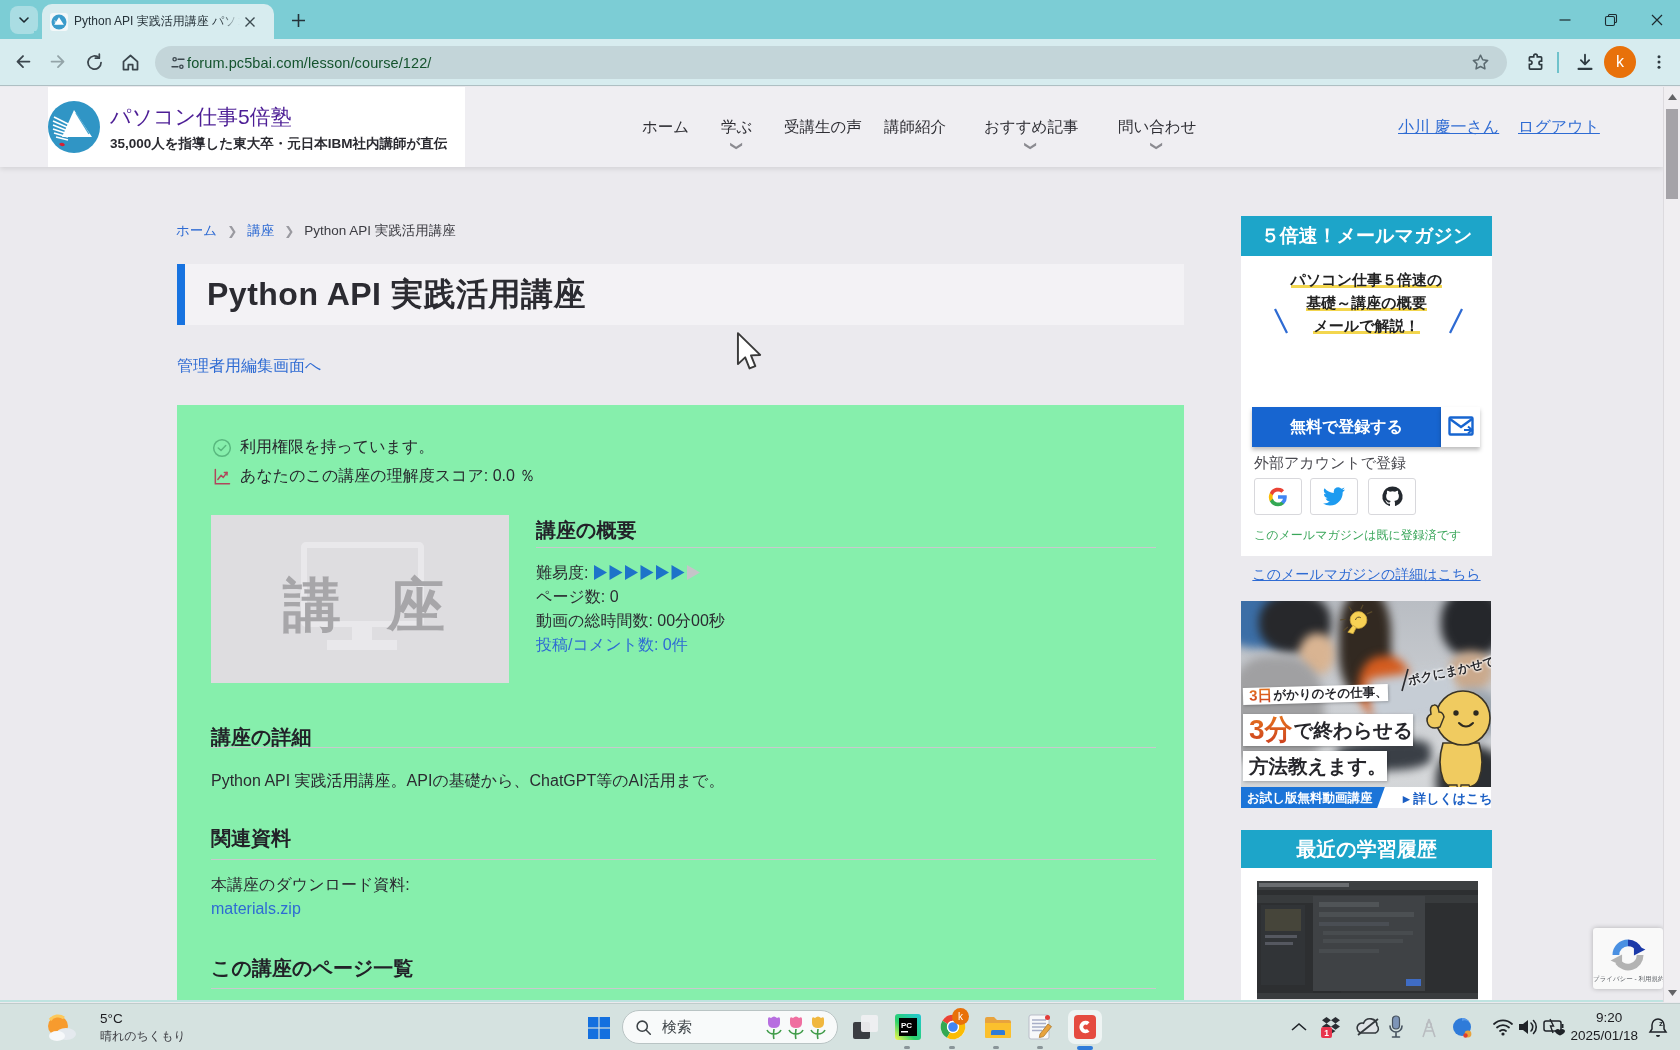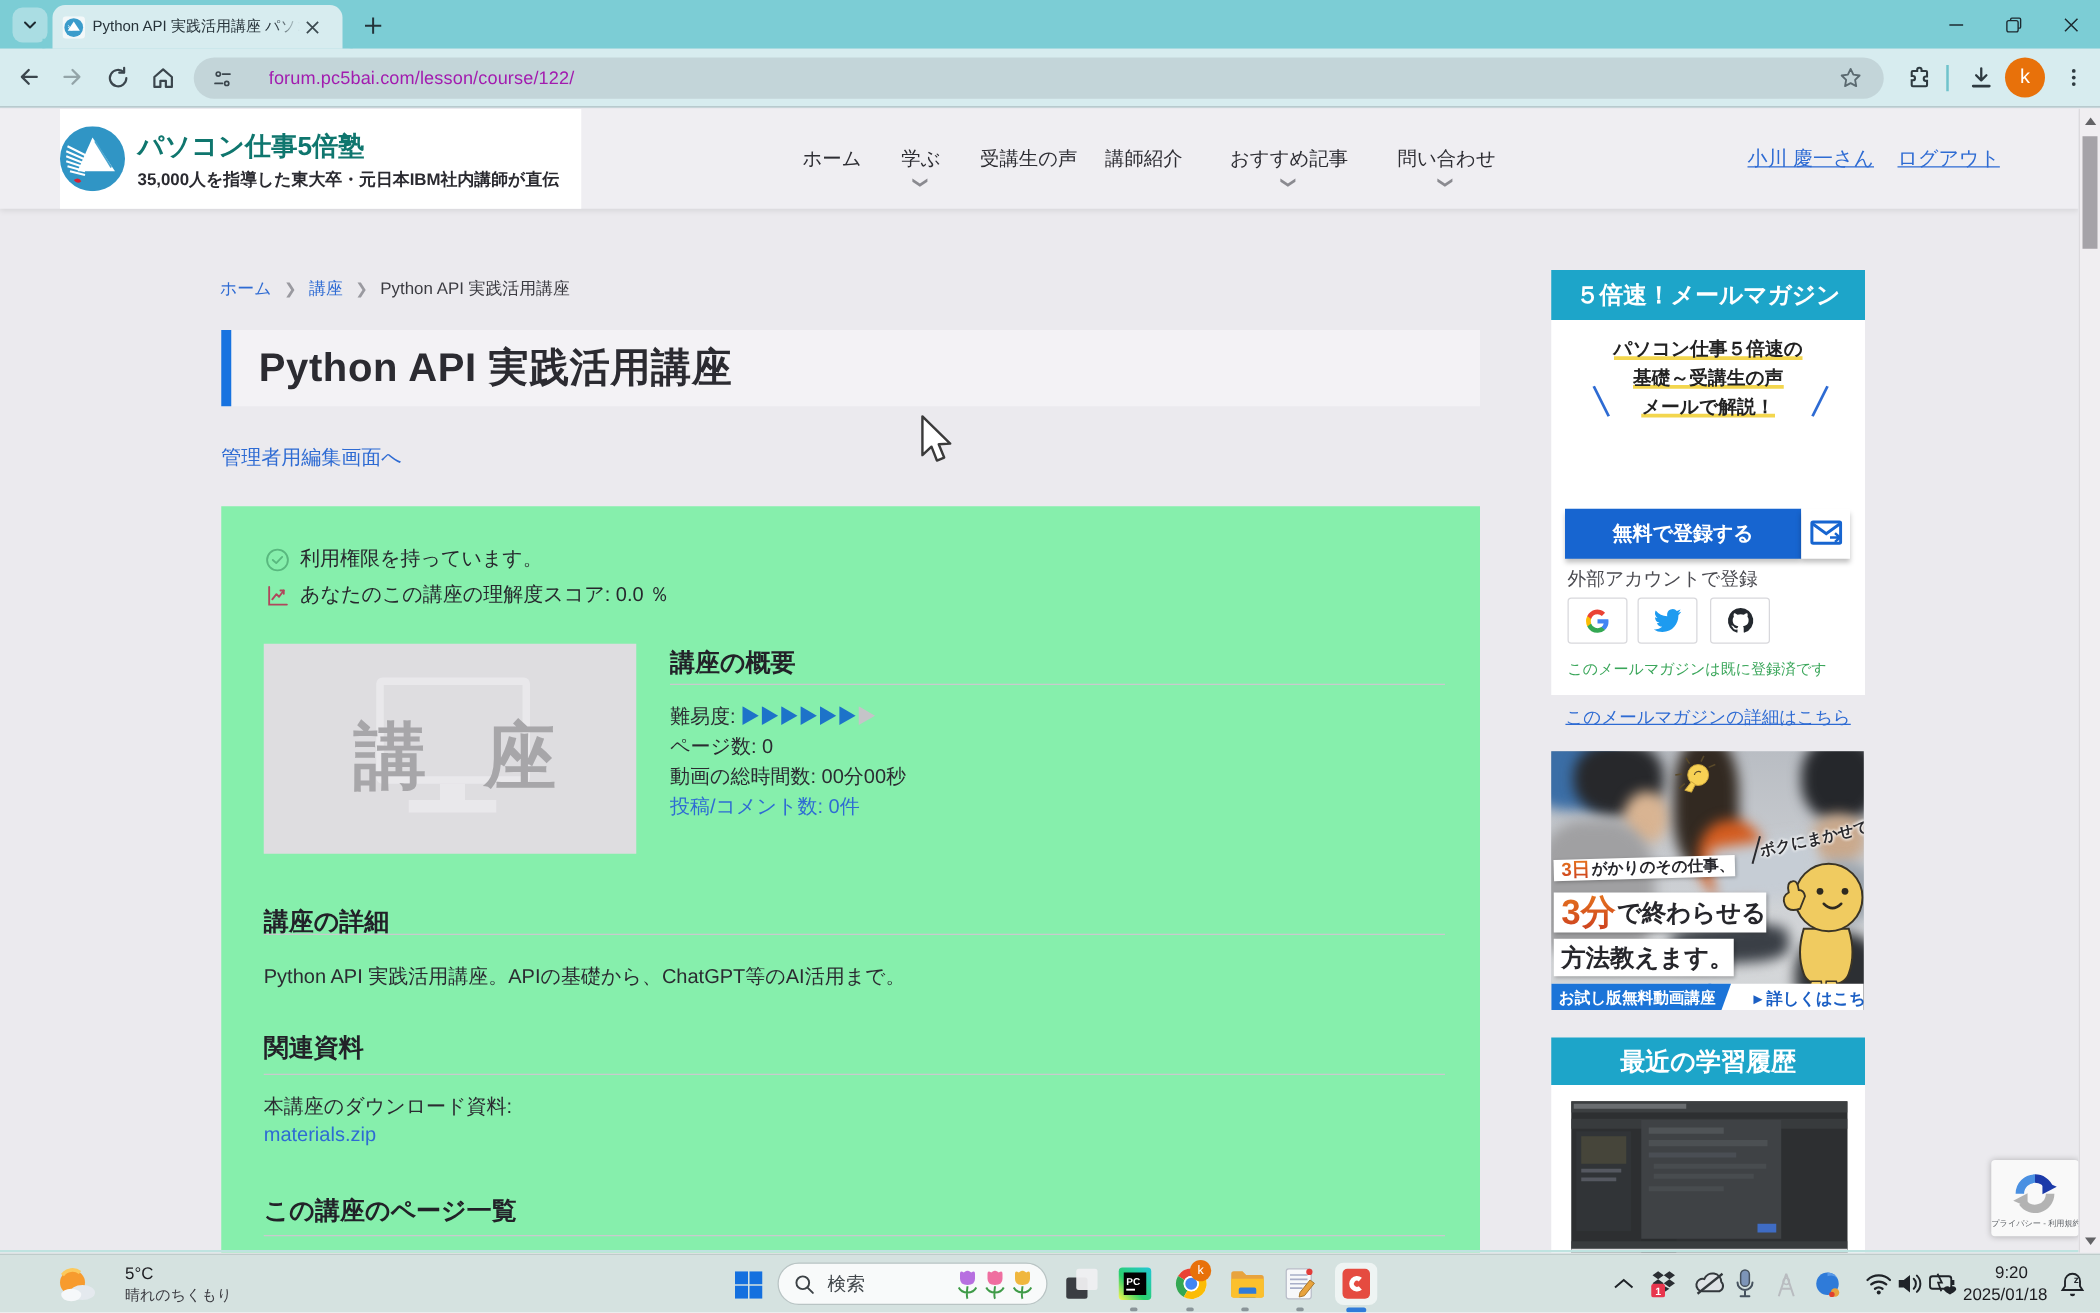--- a/index.html
+++ b/index.html
@@ -16,26 +16,26 @@
 
 .curve{position:absolute;top:31px;width:8px;height:8px;background:#7ccdd5}
 .curve.l{left:34px;border-bottom-right-radius:8px}
 .curve.r{left:274px;border-bottom-left-radius:8px}
 #newtab{position:absolute;left:284px;top:6px;width:28px;height:28px;display:flex;align-items:center;justify-content:center}
 #wincontrols{position:absolute;right:0;top:0;height:39px;display:flex;align-items:center}
 #wincontrols .wc{width:46px;height:39px;display:flex;align-items:center;justify-content:center;color:#1d2a30}
 #toolbar{position:absolute;left:0;top:39px;width:1680px;height:47px;background:#d7ecef;border-bottom:1px solid #aebfc3}
 .tbtn{position:absolute;top:50%;transform:translateY(-50%);width:34px;height:34px;display:flex;align-items:center;justify-content:center}
 #addrbar{position:absolute;left:155px;top:7px;width:1352px;height:33px;border-radius:17px;background:#c3d5d9;display:flex;align-items:center}
-#addrbar .url{font-size:14.5px;color:#a21caf;margin-left:28px;letter-spacing:0.1px}
+#addrbar .url{font-size:14.5px;color:#14532d;margin-left:0;letter-spacing:0.1px}
 
 #page{position:absolute;left:0;top:87px;width:1663px;height:915px;background:#ebeaee;overflow:hidden}
 #siteheader{position:absolute;left:0;top:0;width:1663px;height:80px;background:#efeef2;box-shadow:0 2px 5px rgba(0,0,0,0.10)}
 #logobox{position:absolute;left:48px;top:0;width:417px;height:80px;background:#fff}
-#sitetitle{position:absolute;left:110px;top:16px;font-size:21px;font-weight:bold;color:#0f766e}
+#sitetitle{position:absolute;left:110px;top:16px;font-size:21px;font-weight:normal;color:#4c1d95}
 #sitesub{position:absolute;left:110px;top:48px;font-size:13.5px;font-weight:bold;color:#2a2a30}
 .nav{position:absolute;top:0;height:80px;display:flex;align-items:center;font-size:15.5px;color:#2e2e34;white-space:nowrap}
 .navitem{position:relative;text-align:center}
 .navchev{position:absolute;left:50%;transform:translateX(-50%) rotate(90deg);top:22px;color:#8a8a90;font-size:12px}
 a.bluelink{color:#2e6bd3;text-decoration:underline}
 
 #main{position:absolute;left:0;top:0;width:1663px}
 #breadcrumb{position:absolute;left:176px;top:135px;font-size:13.5px;color:#3c3c42}
 #breadcrumb a{color:#2e6bd3;text-decoration:none}
 #breadcrumb .sep{color:#9a9aa0;margin:0 10px;font-size:12px}
@@ -270,21 +270,21 @@
         <div class="pline" style="left:34px;top:470px">本講座のダウンロード資料:</div>
         <div class="pline" style="left:34px;top:495px"><a class="bluelink" href="#" style="text-decoration:none">materials.zip</a></div>
         <div class="h3" style="left:34px;top:550px">この講座のページ一覧</div>
         <div class="hr" style="left:34px;top:583px;width:945px"></div>
       </div>
     </div>
     <div id="sidebar">
       <div style="position:absolute;left:1241px;top:129px;width:251px;height:40px;background:#1da5c9;display:flex;align-items:center;justify-content:center;color:#fff;font-size:19px;font-weight:bold">５倍速！メールマガジン</div>
       <div style="position:absolute;left:1241px;top:169px;width:251px;height:300px;background:#fff"></div>
       <div style="position:absolute;left:1241px;top:181px;width:251px;text-align:center;font-size:15px;font-weight:bold;color:#222;line-height:23px">
-        <span class="yline">パソコン仕事５倍速の</span><br><span class="yline">基礎～受講生の声</span><br><span class="yline">メールで解説！</span>
+        <span class="yline">パソコン仕事５倍速の</span><br><span class="yline">基礎～講座の概要</span><br><span class="yline">メールで解説！</span>
       </div>
       <svg style="position:absolute;left:1272px;top:220px" width="18" height="28" viewBox="0 0 18 28">
           <path d="M3 2 L15 26" stroke="#2e6bd3" stroke-width="2.2"></path>
         </svg>
       <svg style="position:absolute;left:1447px;top:220px" width="18" height="28" viewBox="0 0 18 28">
           <path d="M15 2 L3 26" stroke="#2e6bd3" stroke-width="2.2"></path>
         </svg>
       <div style="position:absolute;left:1252px;top:320px;width:189px;height:40px;background:#1765d0;color:#fff;font-size:16px;font-weight:bold;display:flex;align-items:center;justify-content:center;box-shadow:0 3px 4px rgba(0,0,0,0.25)">無料で登録する</div>
       <div style="position:absolute;left:1441px;top:320px;width:39px;height:40px;background:#fff;display:flex;align-items:center;justify-content:center;box-shadow:0 3px 4px rgba(0,0,0,0.25)">
         <svg width="26" height="22" viewBox="0 0 26 22">

